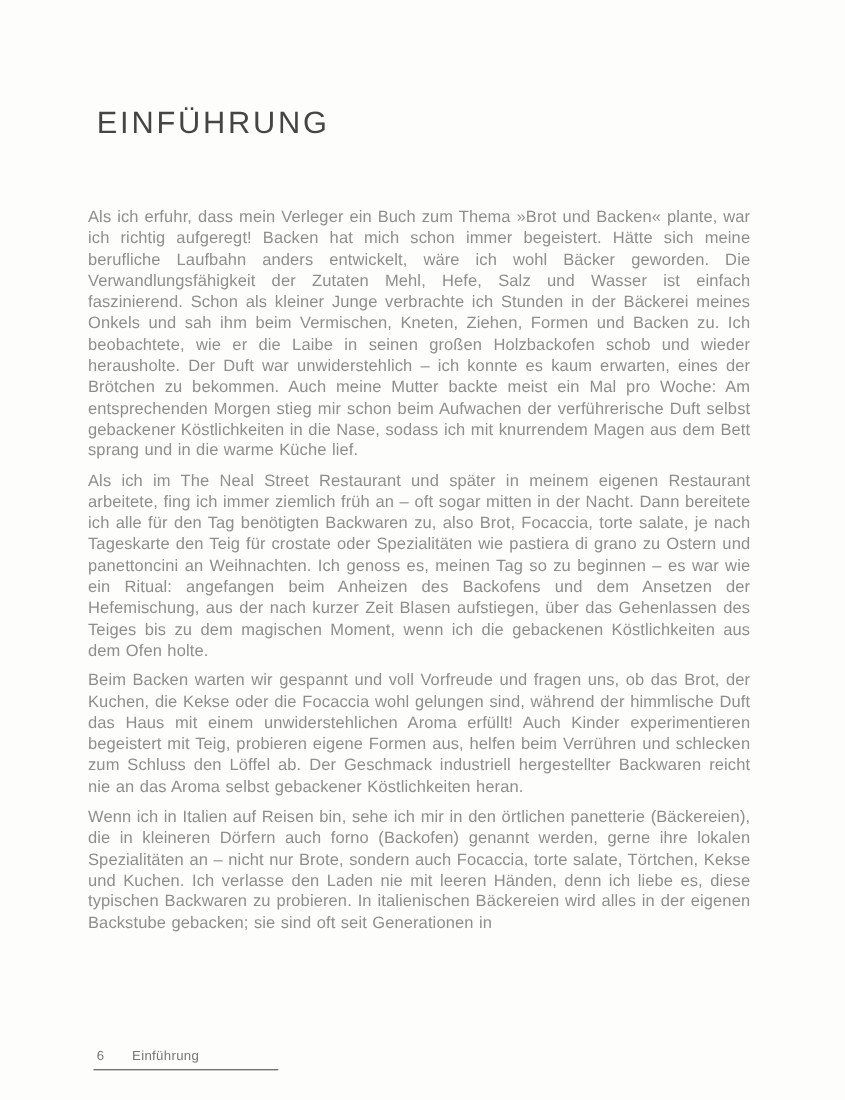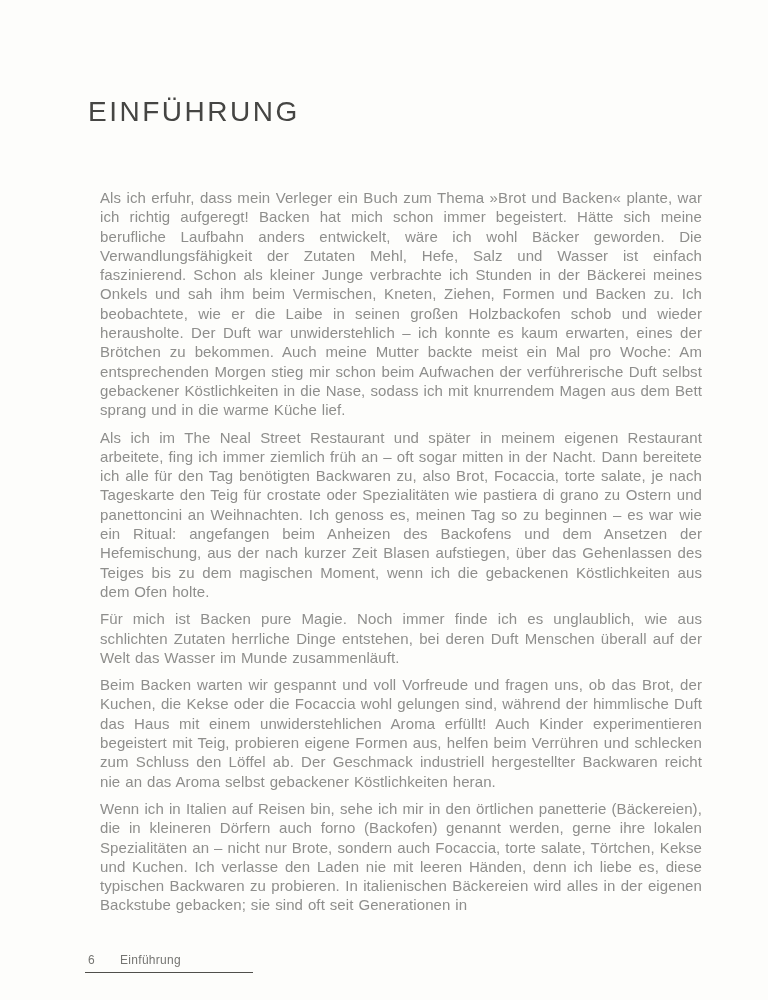--- a/index.html
+++ b/index.html
@@ -25,21 +25,21 @@
     position:absolute;
     left:88px;
     top:96px;
     font-size:28px;
     font-weight:400;
     letter-spacing:2.5px;
     color:var(--title);
   }
   .body-text{
     position:absolute;
-    left:100px;
+    left:80px;
     top:188px;
     width:602px;
     color:var(--body);
     font-size:15px;
     line-height:19.3px;
     letter-spacing:0.1px;
     word-spacing:0.6px;
   }
   .body-text p{
     text-align:justify;
@@ -72,21 +72,20 @@
 </head>
 <body>
 
 <main class="page">
 
   <h1 class="page-title">EINFÜHRUNG</h1>
 
   <section class="body-text">
       <p><span>Als ich erfuhr, dass mein Verleger ein Buch zum Thema »Brot und Backen« plante, war ich richtig aufgeregt! Backen hat mich schon immer begeistert. Hätte sich meine berufliche Laufbahn anders entwickelt, wäre ich wohl Bäcker geworden. Die Verwandlungsfähigkeit der Zutaten Mehl, Hefe, Salz und Wasser ist einfach faszinierend. Schon als kleiner Junge verbrachte ich Stunden in der Bäckerei meines Onkels und sah ihm beim Vermischen, Kneten, Ziehen, Formen und Backen zu. Ich beobachtete, wie er die Laibe in seinen großen Holzbackofen schob und wieder herausholte. Der Duft war unwiderstehlich – ich konnte es kaum erwarten, eines der Brötchen zu bekommen. Auch meine Mutter backte meist ein Mal pro Woche: Am entsprechenden Morgen stieg mir schon beim Aufwachen der verführerische Duft selbst gebackener Köstlichkeiten in die Nase, sodass ich mit knurrendem Magen aus dem Bett sprang und in die warme Küche lief.</span></p>
       <p><span>Als ich im </span><span class="it">The Neal Street Restaurant</span><span> und später in meinem eigenen Restaurant arbeitete, fing ich immer ziemlich früh an – oft sogar mitten in der Nacht. Dann bereitete ich alle für den Tag benötigten Backwaren zu, also Brot, Focaccia, </span><span class="it">torte salate</span><span>, je nach Tageskarte den Teig für </span><span class="it">crostate</span><span> oder Spezialitäten wie </span><span class="it">pastiera di grano</span><span> zu Ostern und </span><span class="it">panettoncini</span><span> an Weihnachten. Ich genoss es, meinen Tag so zu beginnen – es war wie ein Ritual: angefangen beim Anheizen des Backofens und dem Ansetzen der Hefemischung, aus der nach kurzer Zeit Blasen aufstiegen, über das Gehenlassen des Teiges bis zu dem magischen Moment, wenn ich die gebackenen Köstlichkeiten aus dem Ofen holte.</span></p>
-      <p><span>Für mich ist Backen pure Magie. Noch immer finde ich es unglaublich, wie aus schlichten Zutaten herrliche Dinge entstehen, bei deren Duft Menschen überall auf der Welt das Wasser im Munde zusammenläuft.</span></p>
       <p><span>Beim Backen warten wir gespannt und voll Vorfreude und fragen uns, ob das Brot, der Kuchen, die Kekse oder die Focaccia wohl gelungen sind, während der himmlische Duft das Haus mit einem unwiderstehlichen Aroma erfüllt! Auch Kinder experimentieren begeistert mit Teig, probieren eigene Formen aus, helfen beim Verrühren und schlecken zum Schluss den Löffel ab. Der Geschmack industriell hergestellter Backwaren reicht nie an das Aroma selbst gebackener Köstlichkeiten heran.</span></p>
       <p><span>Wenn ich in Italien auf Reisen bin, sehe ich mir in den örtlichen </span><span class="it">panetterie</span><span> (Bäckereien), die in kleineren Dörfern auch </span><span class="it">forno</span><span> (Backofen) genannt werden, gerne ihre lokalen Spezialitäten an – nicht nur Brote, sondern auch Focaccia, torte salate, Törtchen, Kekse und Kuchen. Ich verlasse den Laden nie mit leeren Händen, denn ich liebe es, diese typischen Backwaren zu probieren. In italienischen Bäckereien wird alles in der eigenen Backstube gebacken; sie sind oft seit Generationen in</span></p>
     </section>
 
   <footer class="page-footer">
     <div class="footer-row">
       <span class="footer-pagenum">6</span>
       <span class="footer-section">Einführung</span>
     </div>
     <div class="footer-rule"></div>

